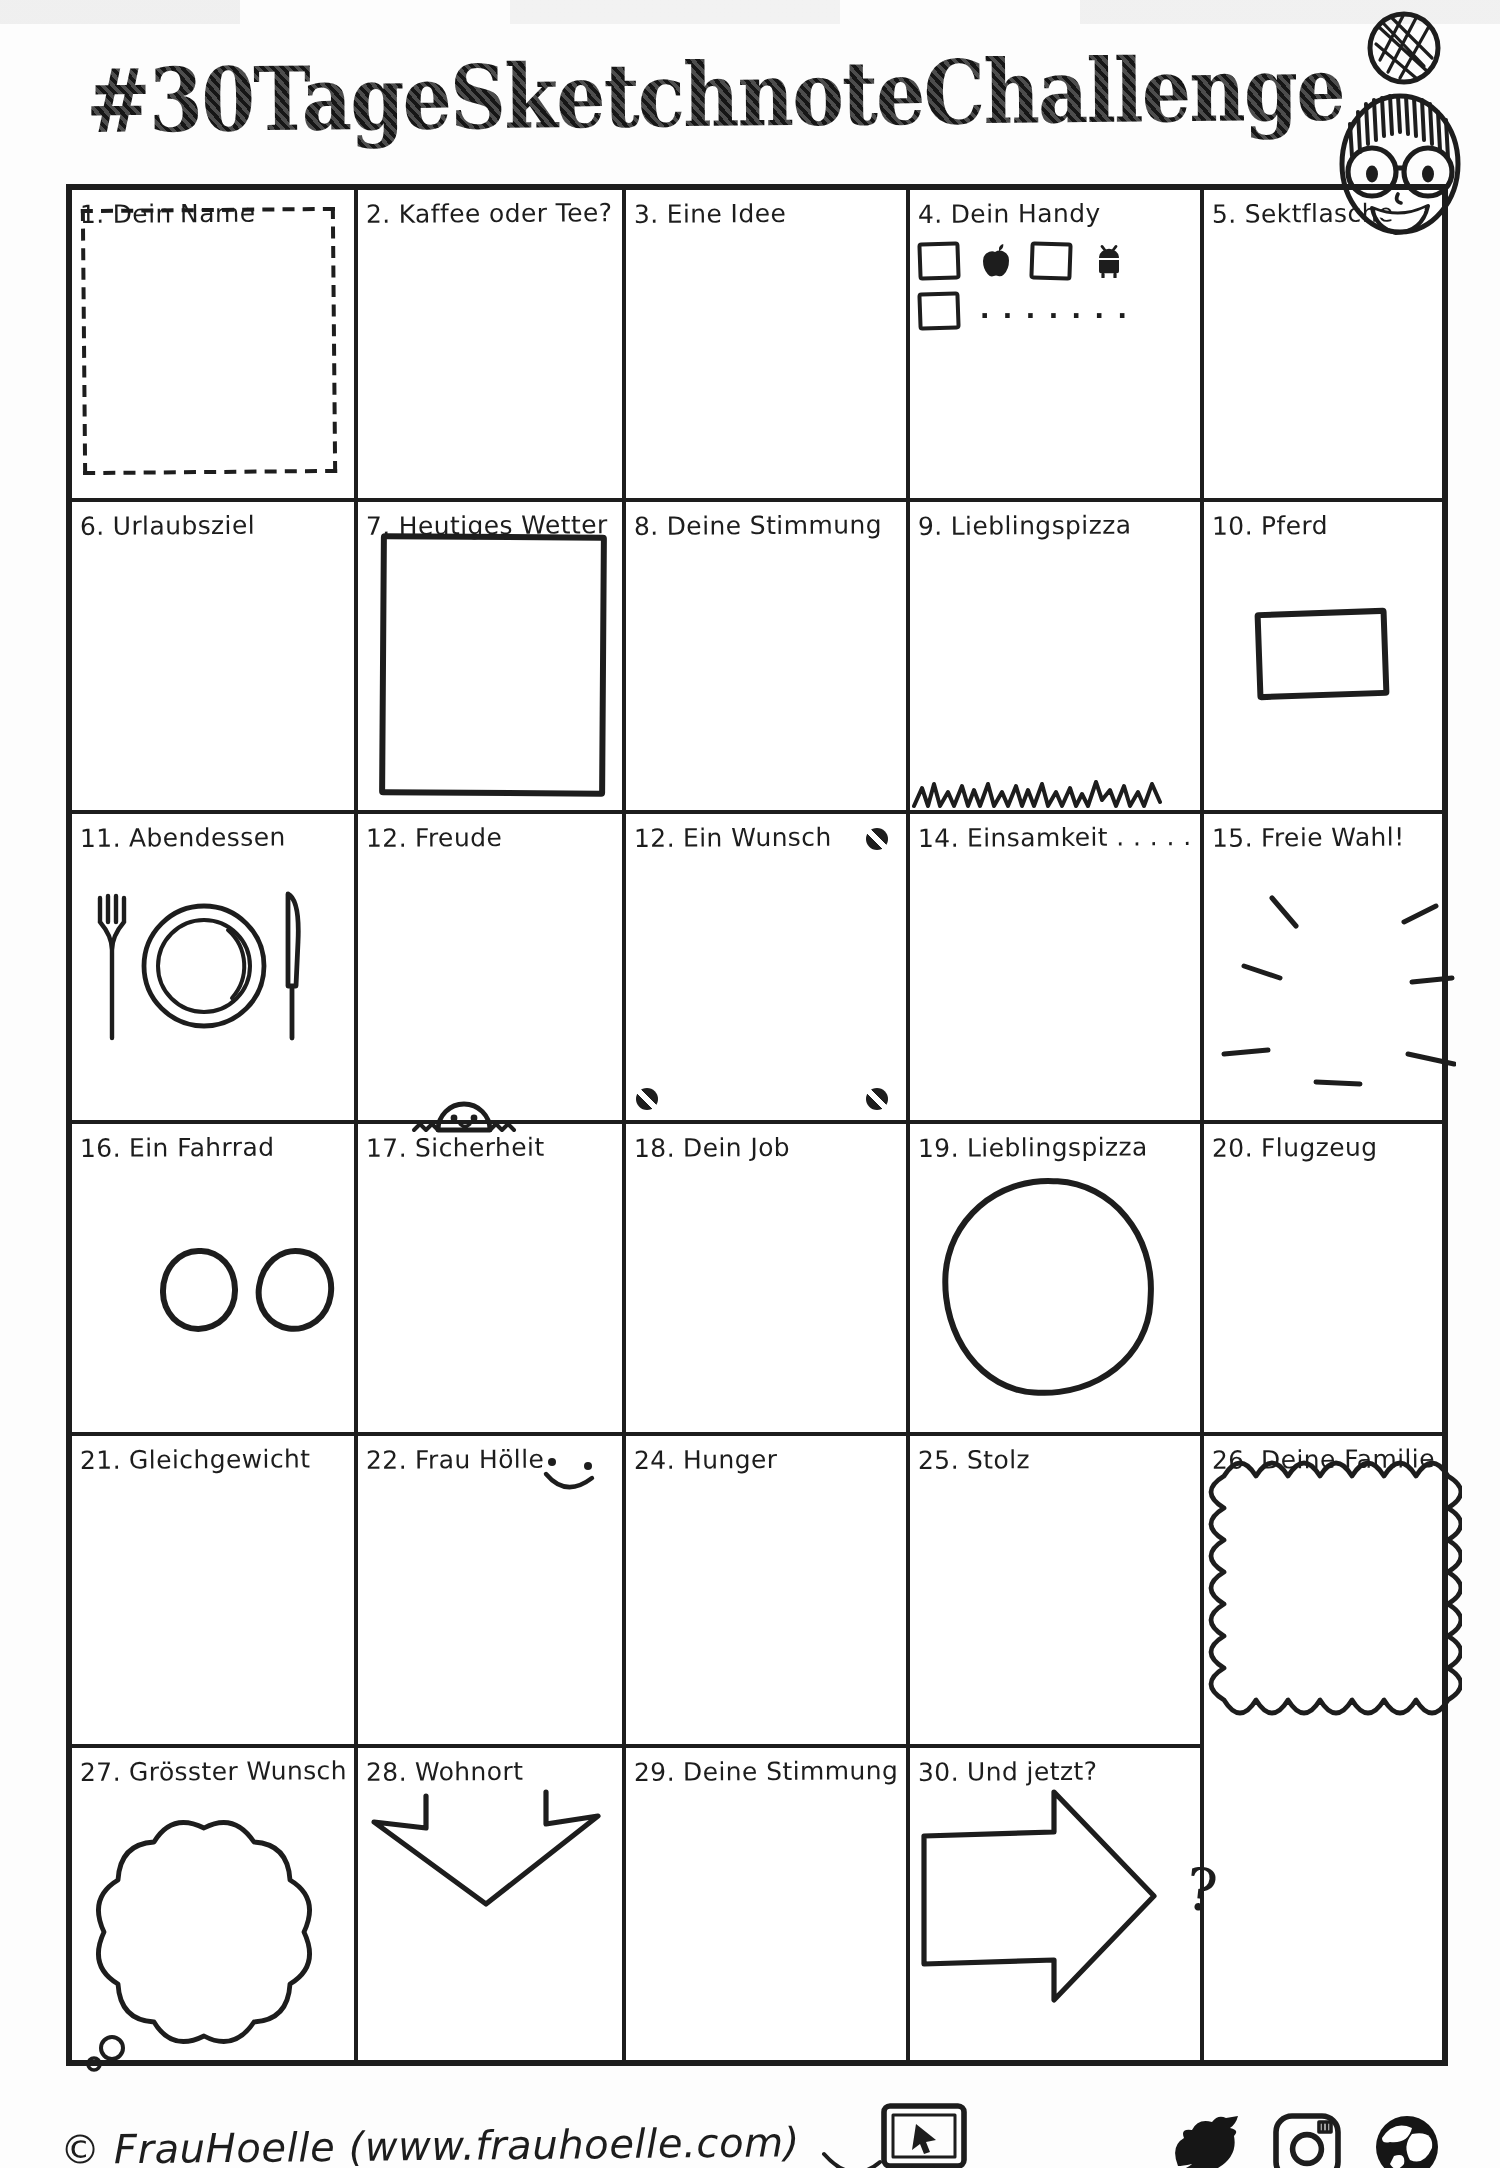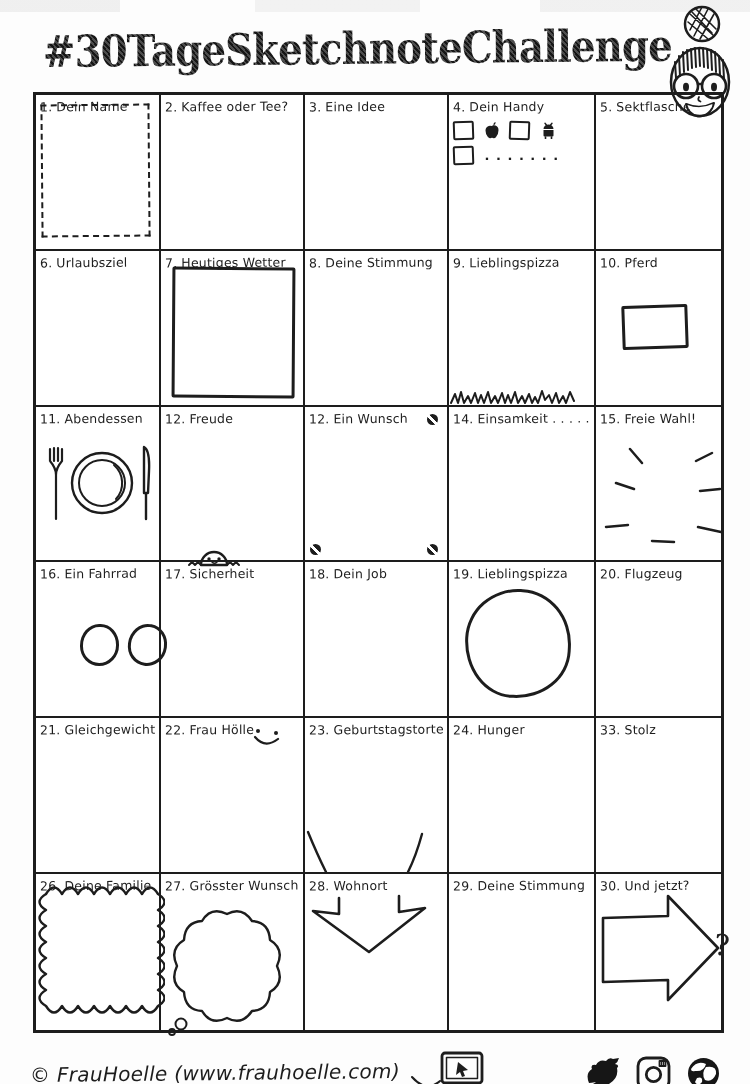--- a/index.html
+++ b/index.html
@@ -232,33 +232,27 @@
 
   <div class="cell">
     <div class="cell-label"><span class="num">22.</span><span>Frau Hölle</span></div>
     <svg class="doodle-smiley" width="32" height="28" viewBox="0 0 32 28">
       <circle cx="7" cy="7" r="2" fill="#1d1d1d"></circle>
         <circle cx="25" cy="9" r="2" fill="#1d1d1d"></circle>
       <path class="stroke" stroke-width="2.2" d="M4,13 Q14,25 27,15"></path>
     </svg>
   </div>
 
-  <div class="cell">
-    <div class="cell-label"><span class="num">23.</span><span>Geburtstagstorte</span></div>
-    <svg class="doodle-arrowtop" width="129" height="46" viewBox="0 0 129 46">
-      <path class="stroke" stroke-width="2.4" d="M3,4 Q12,26 21,44 M117,6 Q111,28 103,44"></path>
-    </svg>
-  </div>
 
   <div class="cell">
     <div class="cell-label"><span class="num">24.</span><span>Hunger</span></div>
   </div>
 
   <div class="cell">
-    <div class="cell-label"><span class="num">33.</span><span>Stolz</span></div>
+    <div class="cell-label"><span class="num">25.</span><span>Stolz</span></div>
   </div>
 
   <div class="cell">
     <svg class="doodle-scallop" width="129" height="148" viewBox="0 0 129 148">
       <path class="stroke" stroke-width="2.4" d="M10,20 q8,-13 16,0 q8,-13 16,0 q8,-13 16,0 q8,-13 16,0 q8,-13 16,0 q8,-13 16,0 q8,-13 16,0
         q13,8 0,16 q13,8 0,16 q13,8 0,16 q13,8 0,16 q13,8 0,16 q13,8 0,16 q13,8 0,16
         q-8,13 -16,0 q-8,13 -16,0 q-8,13 -16,0 q-8,13 -16,0 q-8,13 -16,0 q-8,13 -16,0 q-8,13 -16,0
         q-13,-8 0,-16 q-13,-8 0,-16 q-13,-8 0,-16 q-13,-8 0,-16 q-13,-8 0,-16 q-13,-8 0,-16 q-13,-8 0,-16"></path>
     </svg>
     <div class="cell-label"><span class="num">26.</span><span>Deine Familie</span></div>

